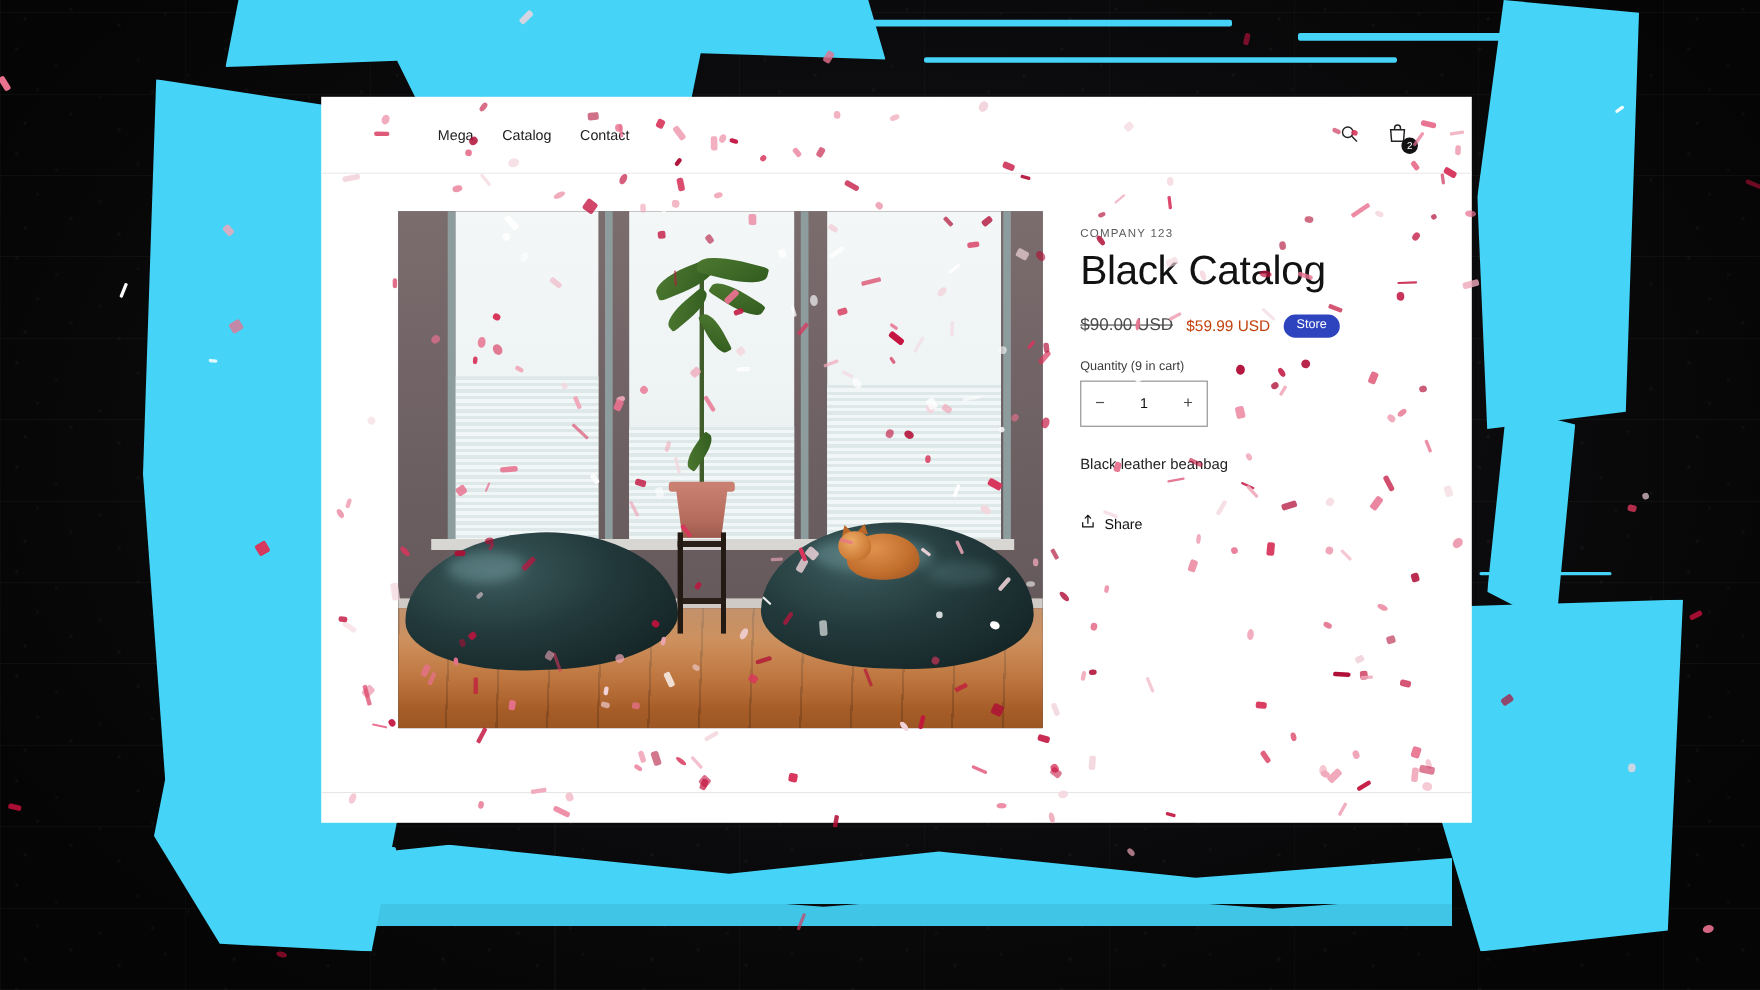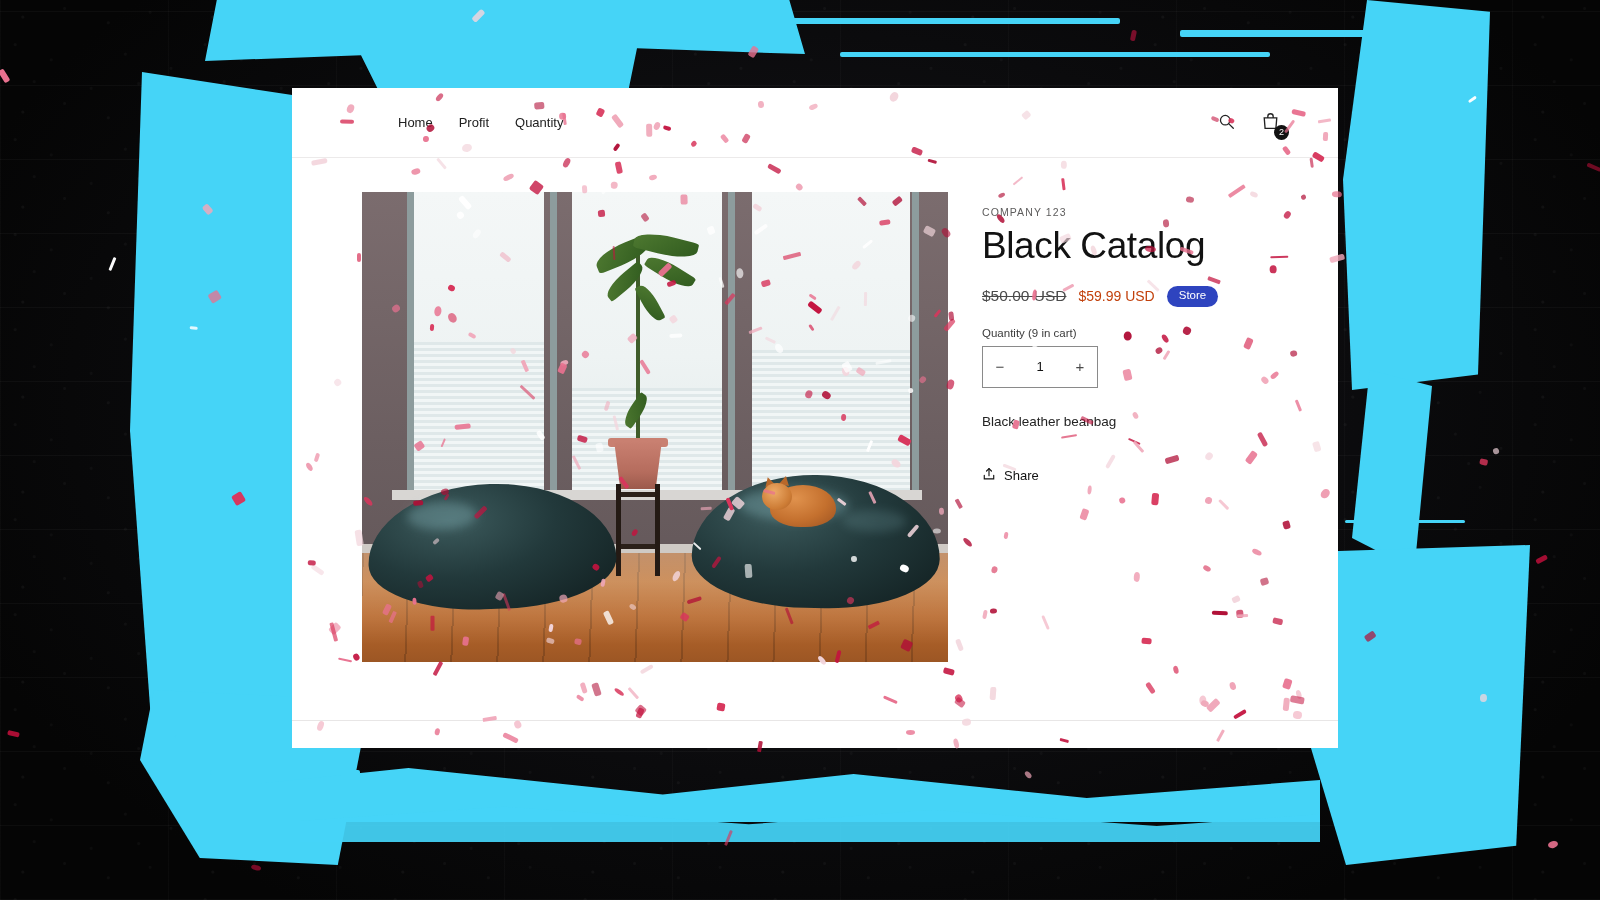--- a/index.html
+++ b/index.html
@@ -372,23 +372,23 @@
   <div class="paint paint-streak" style="left:1345px;top:520px;width:120px;"></div>
   <div class="paint paint-streak" style="left:790px;top:18px;width:330px;height:6px;"></div>
   <div class="paint paint-streak" style="left:840px;top:52px;width:430px;height:5px;"></div>
   <div class="paint paint-streak" style="left:1180px;top:30px;width:250px;height:7px;"></div>
 
   <div class="page">
 
     <div class="site-header">
 
       <nav class="nav">
-        <a href="#">Home</a>
-        <a href="#">Profit</a>
-        <a href="#">Quantity</a>
+        <a href="#">Mega</a>
+        <a href="#">Catalog</a>
+        <a href="#">Contact</a>
       </nav>
 
       <div class="header-actions">
         <button class="icon-btn">
           <span>
             <svg width="17" height="17" viewBox="0 0 20 20" fill="none" stroke="#222" stroke-width="1.5">
               <circle cx="8.5" cy="8.5" r="5.6"></circle>
                 <line x1="12.8" y1="12.8" x2="18" y2="18" stroke-linecap="round"></line>
             </svg>
           </span>
@@ -454,21 +454,21 @@
           <div class="cat"></div>
           <div class="cat-head"></div>
         </div>
       </div>
 
       <div class="info">
         <div class="vendor">COMPANY 123</div>
         <h1 class="product-title">Black Catalog</h1>
 
         <div class="price-row">
-          <span class="price-old">$50.00 USD</span>
+          <span class="price-old">$90.00 USD</span>
           <span class="price-new">$59.99 USD</span>
           <span class="sale-badge">Store</span>
         </div>
 
         <div class="qty-label">Quantity (9 in cart)</div>
         <div class="qty-box">
           <button class="qty-btn">−</button>
           <span class="qty-val">1</span>
           <button class="qty-btn">+</button>
         </div>

